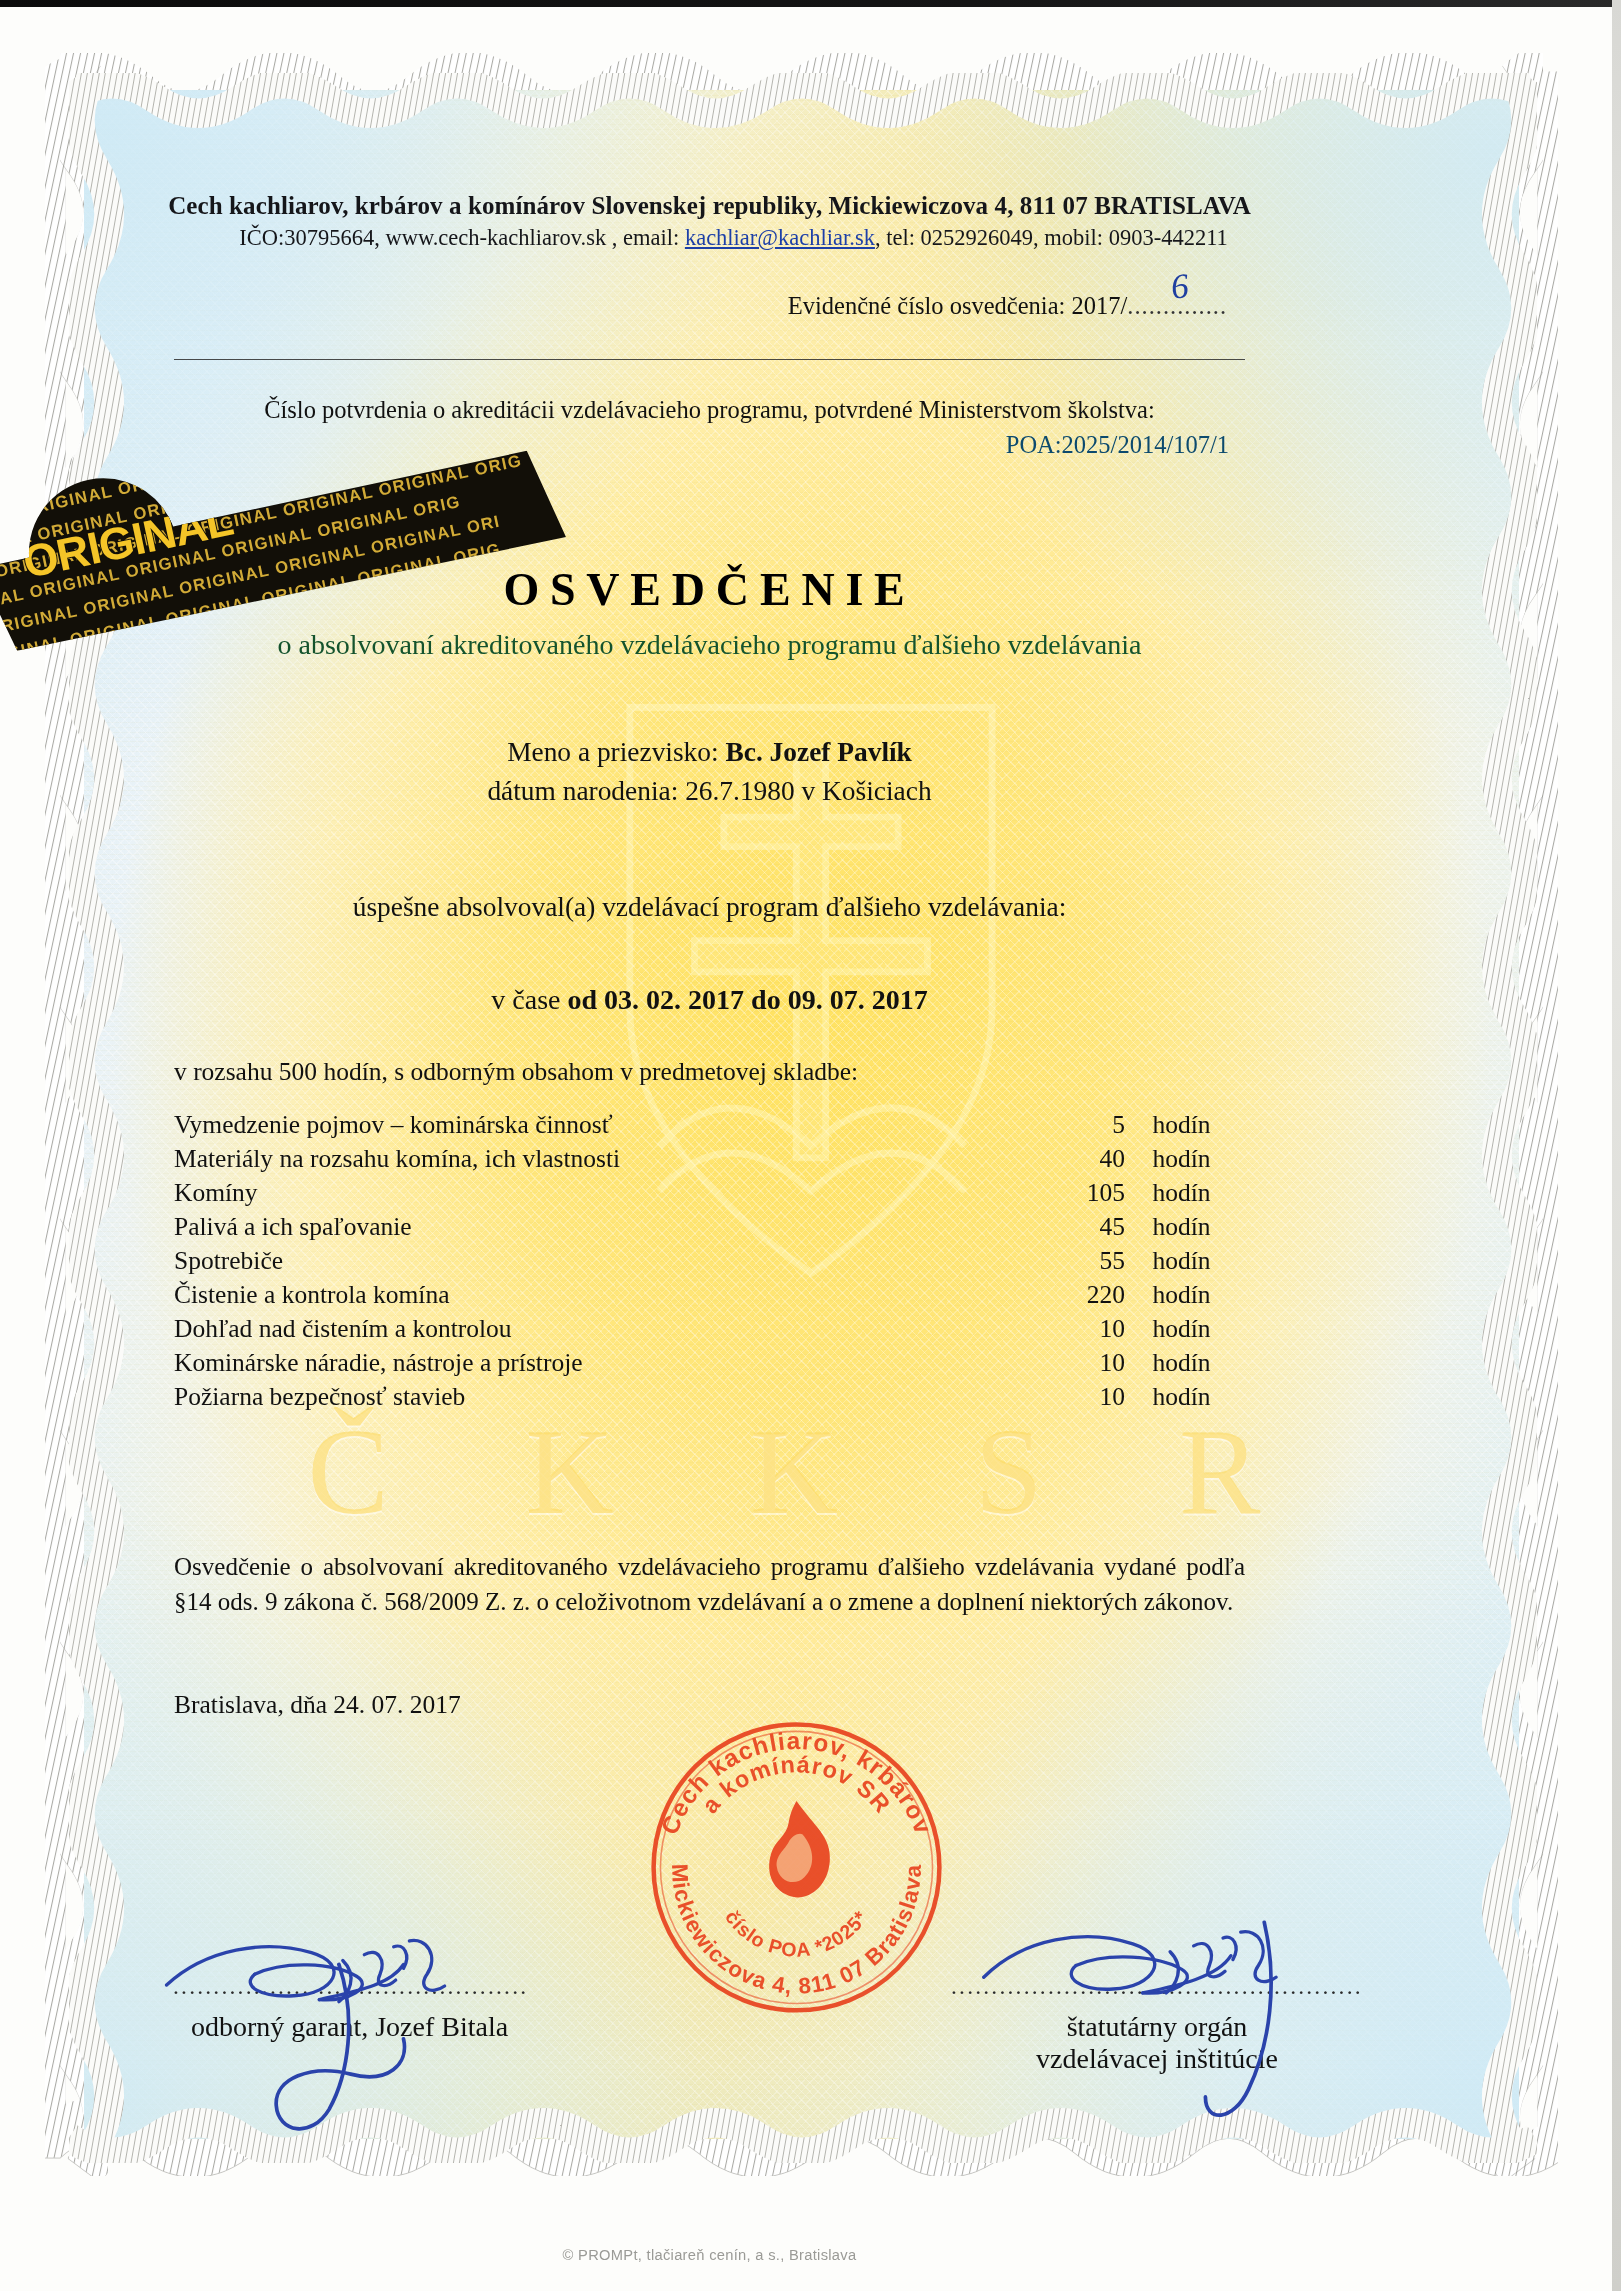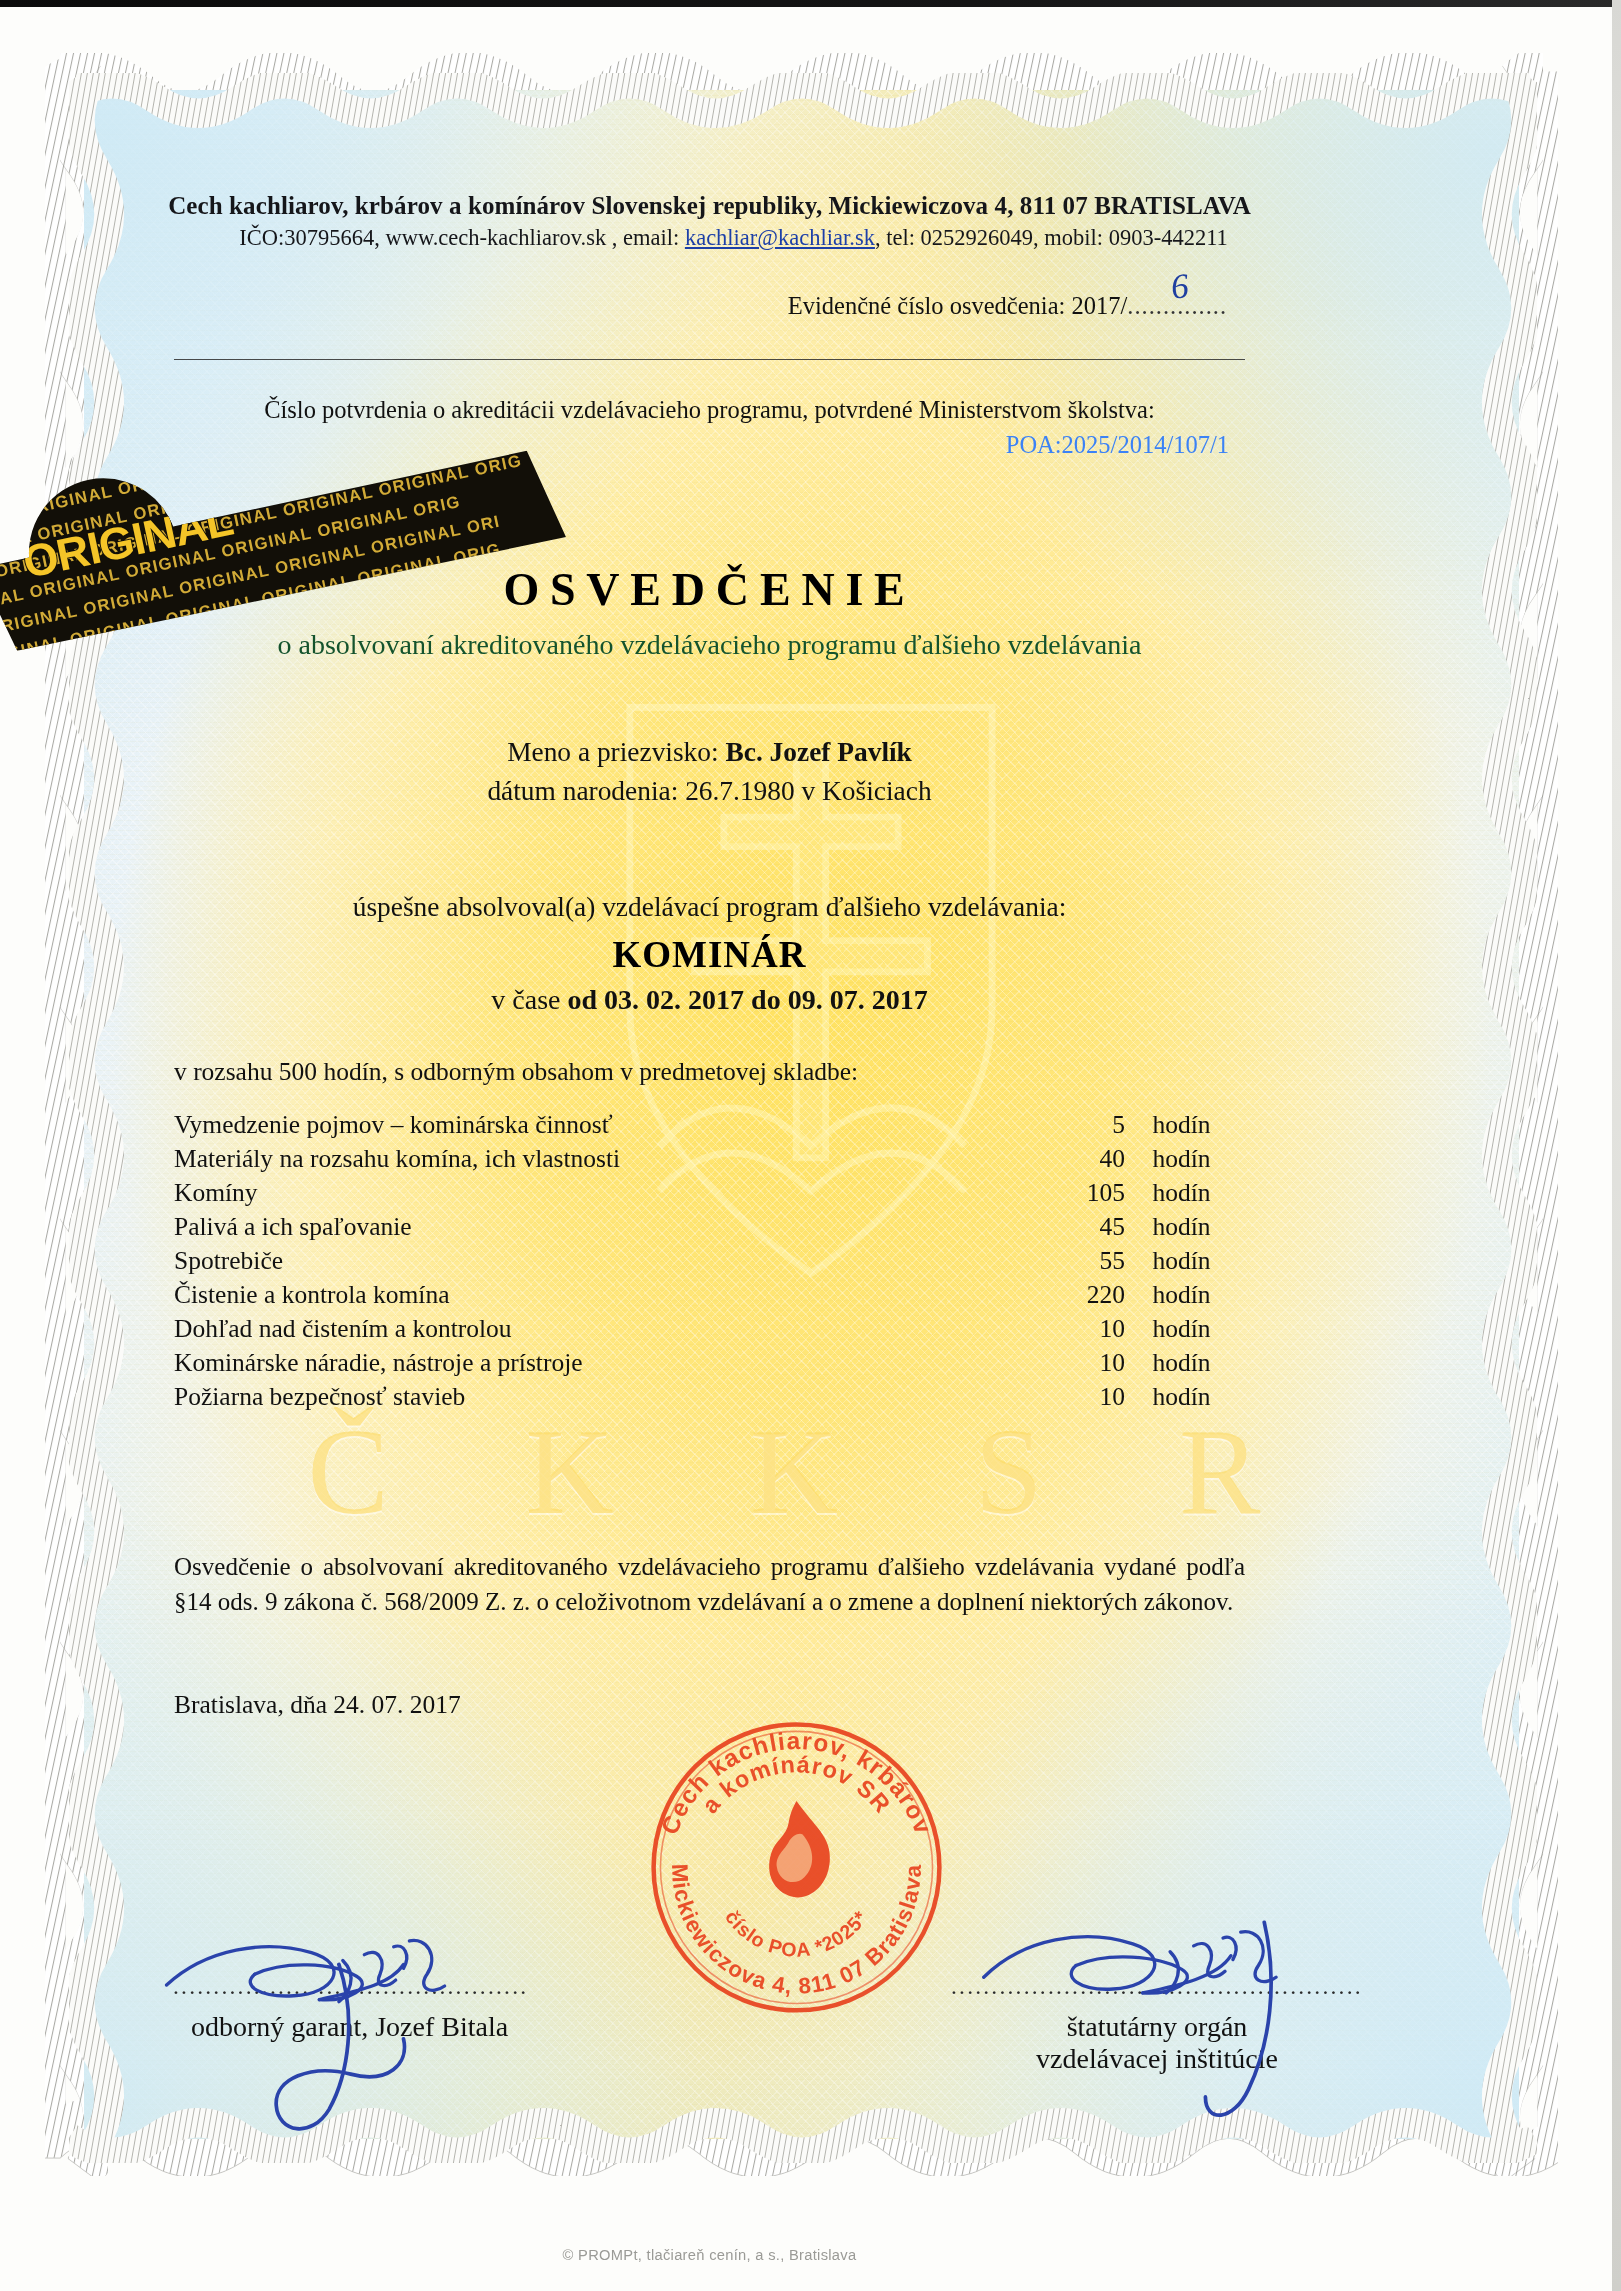--- a/index.html
+++ b/index.html
@@ -120,21 +120,21 @@
     position:absolute;left:174px;right:174px;top:359px;
     height:1px;background:#2d2d2d;opacity:.85;
   }
 
   .akred1{
     position:absolute;left:0;right:0;top:396px;text-align:center;
     font-size:24.5px;color:#111;
   }
   .akred2{
     position:absolute;right:190px;top:431px;
-    font-size:24.5px;color:#3b82f6;
+    font-size:24.5px;color:#0c4a6e;
   }
 
   .title-main{
     position:absolute;left:0;right:0;top:563px;text-align:center;
     font-size:46px;font-weight:bold;letter-spacing:10.8px;color:#000;
   }
   .title-sub{
     position:absolute;left:0;right:0;top:629px;text-align:center;
     font-size:28px;color:#14532d;
   }
@@ -303,21 +303,20 @@
   <div class="akred1">Číslo potvrdenia o akreditácii vzdelávacieho programu, potvrdené Ministerstvom školstva:</div>
   <div class="akred2">POA:2025/2014/107/1</div>
 
   <div class="title-main">OSVEDČENIE</div>
   <div class="title-sub">o absolvovaní akreditovaného vzdelávacieho programu ďalšieho vzdelávania</div>
 
   <div class="name-line"><span>Meno a priezvisko: </span><b>Bc. Jozef Pavlík</b></div>
   <div class="birth-line">dátum narodenia: 26.7.1980 v Košiciach</div>
 
   <div class="prog-intro">úspešne absolvoval(a) vzdelávací program ďalšieho vzdelávania:</div>
-  <div class="prog-name">KOMINÁR</div>
   <div class="prog-dates"><span>v čase </span><b>od 03. 02. 2017</b><b>   do   </b><b>09. 07. 2017</b></div>
 
   <div class="scope">v rozsahu 500 hodín, s odborným obsahom v predmetovej skladbe:</div>
 
   <div class="subjects">
     <div class="subject-row">
       <div class="subject-name">Vymedzenie pojmov – kominárska činnosť</div>
       <div class="subject-hours">5</div>
       <div class="subject-unit">hodín</div>
     </div>

